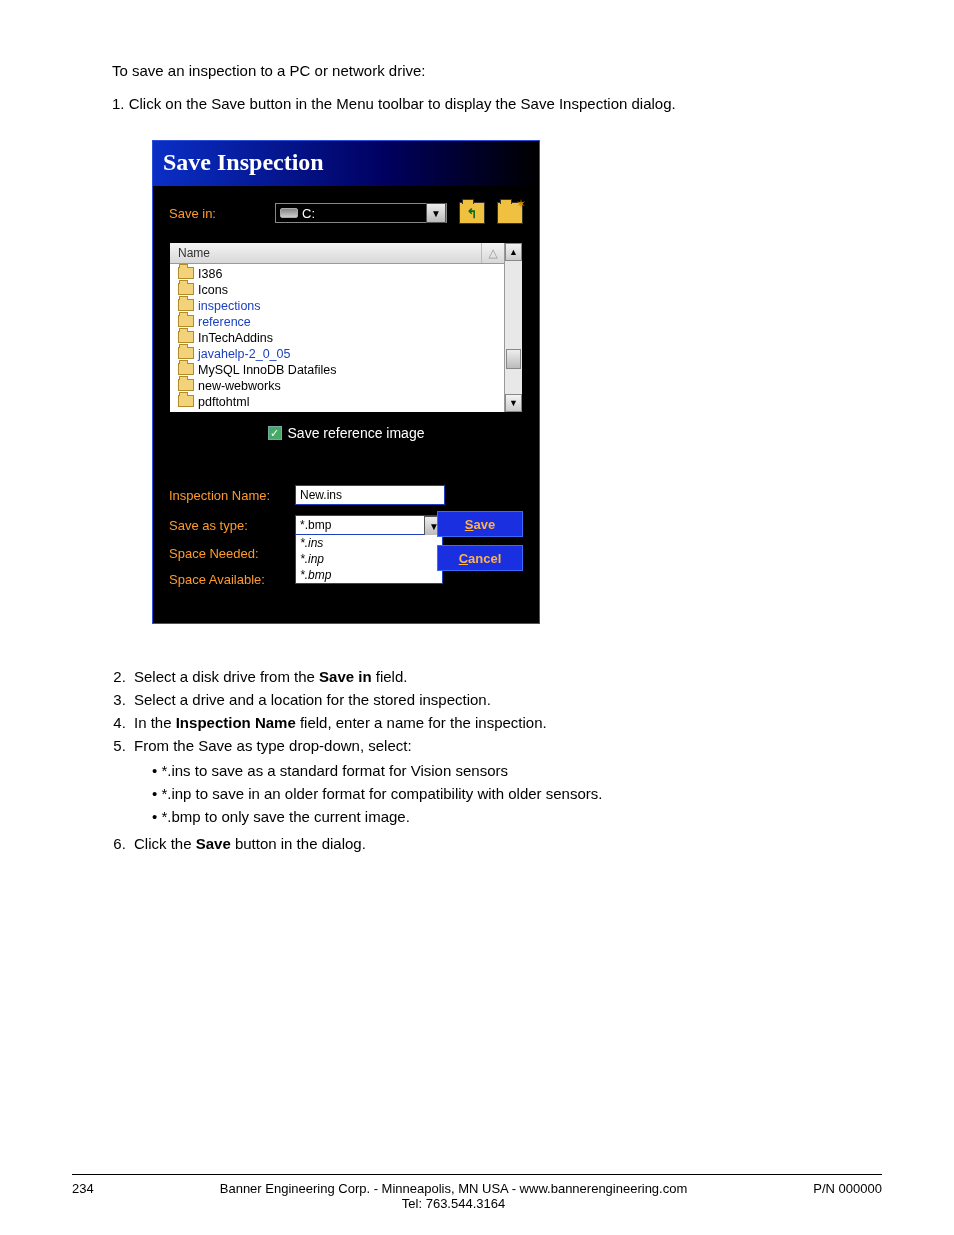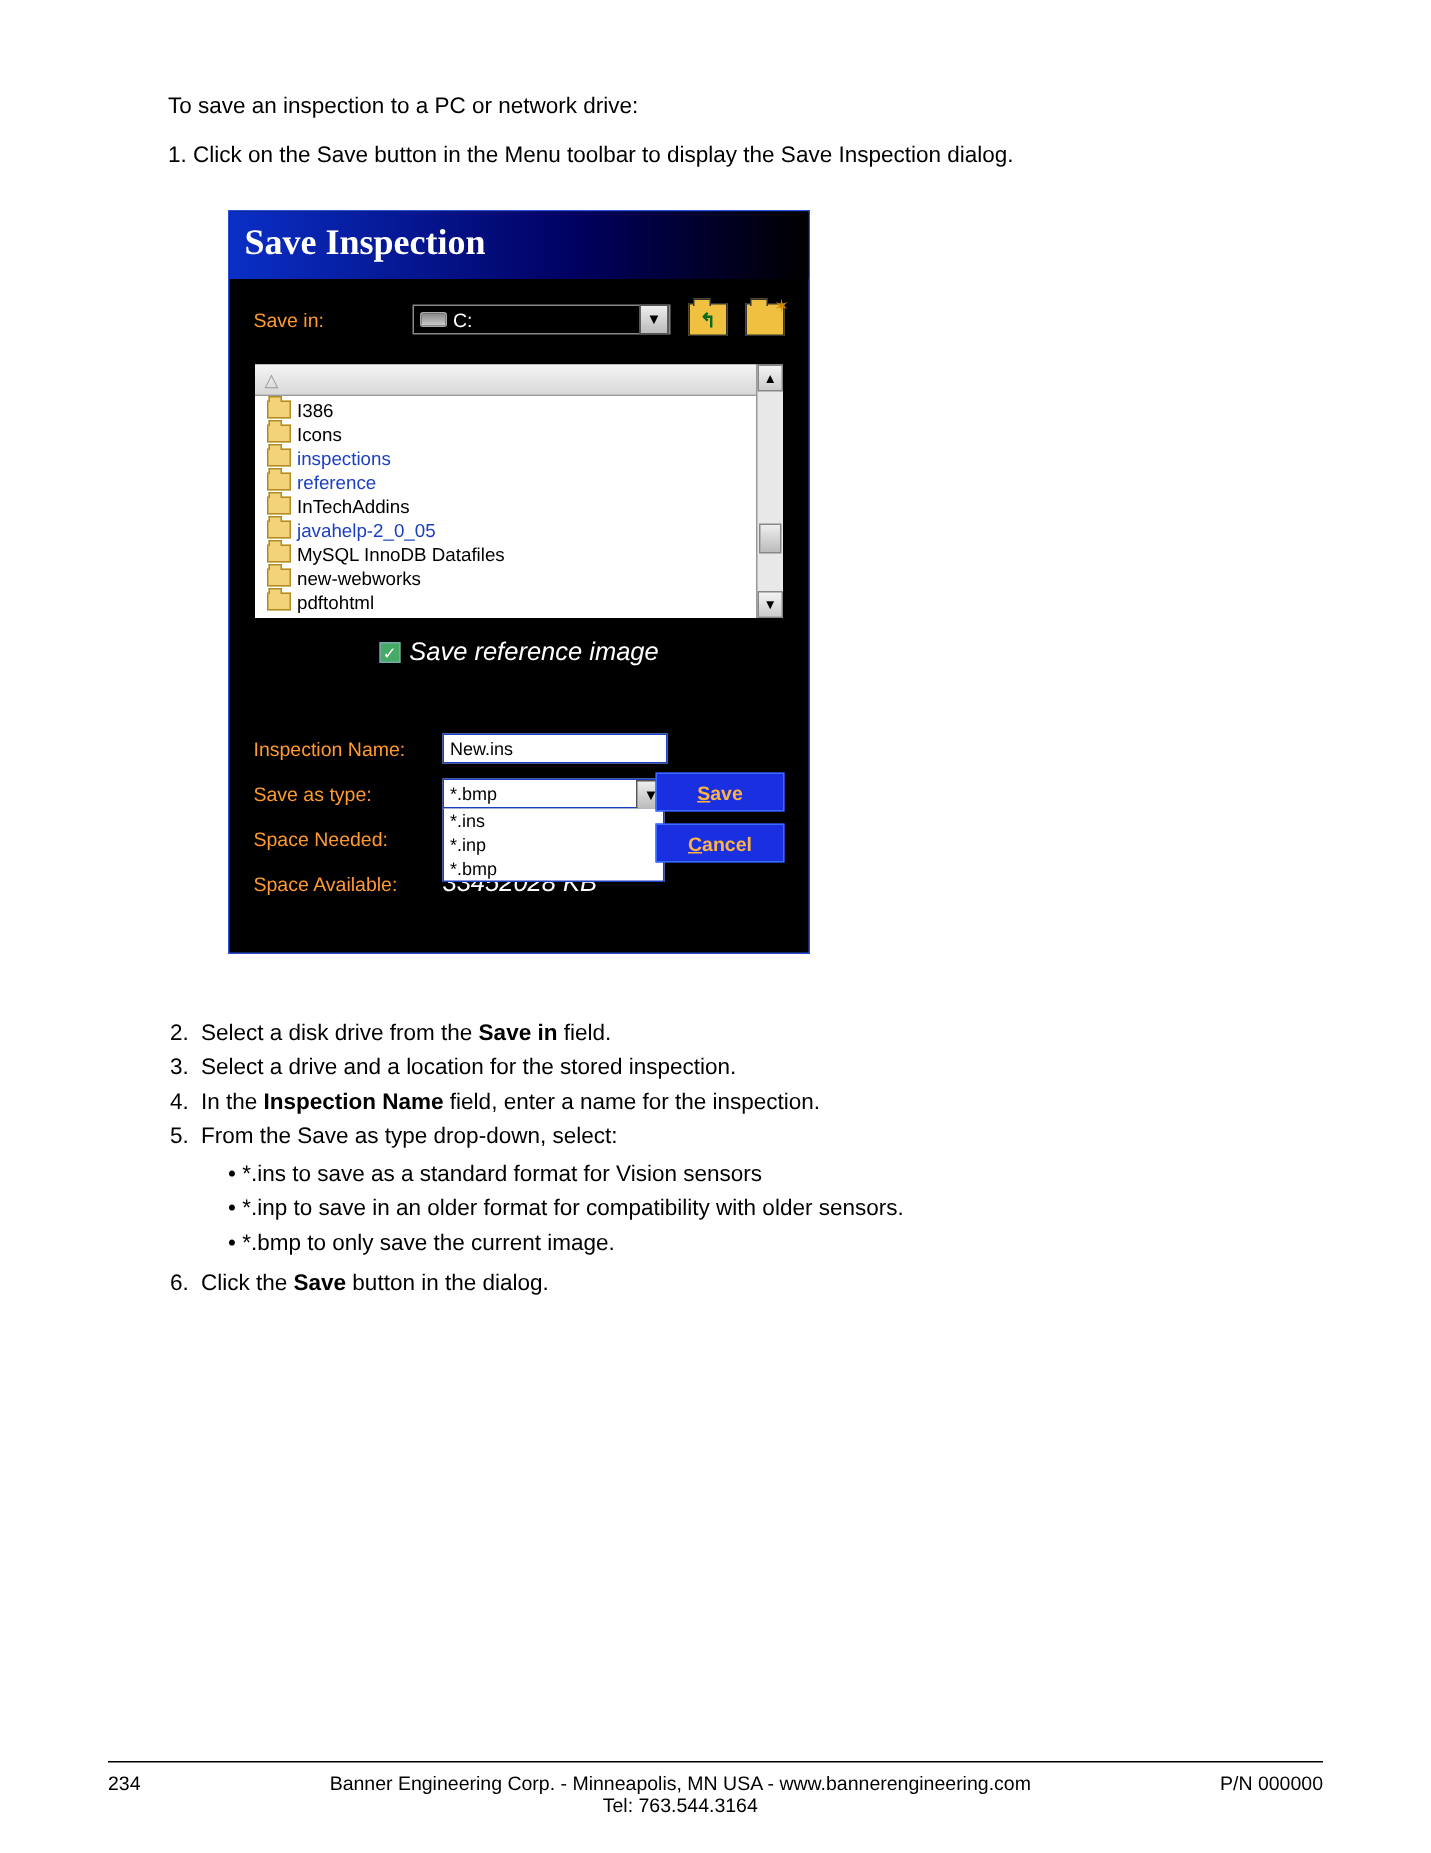--- a/index.html
+++ b/index.html
@@ -40,21 +40,21 @@
     color: #fff;
     font-family: Georgia, 'Times New Roman', serif;
     font-weight: bold;
     font-size: 24px;
     padding: 8px 10px 10px 10px;
   }
   .dlg-body { padding: 16px 16px 26px 16px; }
   .row { display: flex; align-items: center; gap: 6px; }
   .lbl-orange { color: #ff9a2e; font-size: 13px; width: 100px; }
   .lbl-orange2 { color: #ff9a2e; font-size: 13px; width: 120px; }
-  .lbl-white { color: #fff; font-size: 17px; font-style: italic; }
+  .lbl-white { color: #fff; font-size: 14px; }
   .savein-drop {
     flex: 1;
     display: flex;
     align-items: center;
     border: 1px solid #888;
     background: #000;
     height: 20px;
     padding: 0 0 0 4px;
   }
   .drive-icon {
@@ -118,21 +118,21 @@
     width: 150px; height:20px;
     background:#fff; border:1px solid #1a3fc0;
     font-size:12px; padding:2px 4px; color:#000;
   }
   .type-combo {
     width:150px;height:20px;border:1px solid #1a3fc0;background:#fff;display:flex;
   }
   .type-combo .val{flex:1;font-size:12px;padding:2px 4px;color:#000;}
   .type-popup {
     position:absolute; width:148px; background:#fff; border:1px solid #1a3fc0; border-top:none;
-    font-size:12px; color:#000;
+    font-size:12px; color:#000;font-style:italic;
   }
   .type-popup div{padding:1px 4px;}
   .combo-wrap{position:relative;}
 
   .right-btns { position:absolute; right:0; top:26px; display:flex; flex-direction:column; gap:8px;}
   .dlg-btn {
     width:86px; height:26px;
     background:#1a2fe0;
     border:1px solid #3a6bff;
     color:#ffb347;
@@ -185,20 +185,21 @@
         </div>
         <span class="icon-up">
             <span class="arrow">↰</span>
           </span>
         <span class="icon-new"></span>
       </div>
 
       <div class="file-area">
         <div class="file-list">
           <div class="col-header">
+            <div class="name">Name</div>
             <div class="sort">△</div>
           </div>
           <div class="file-rows">
             <div class="file-row">
                 <span class="fld-icon"></span>
                 <span class="fname">I386</span>
               </div>
             <div class="file-row">
                 <span class="fld-icon"></span>
                 <span class="fname">Icons</span>

